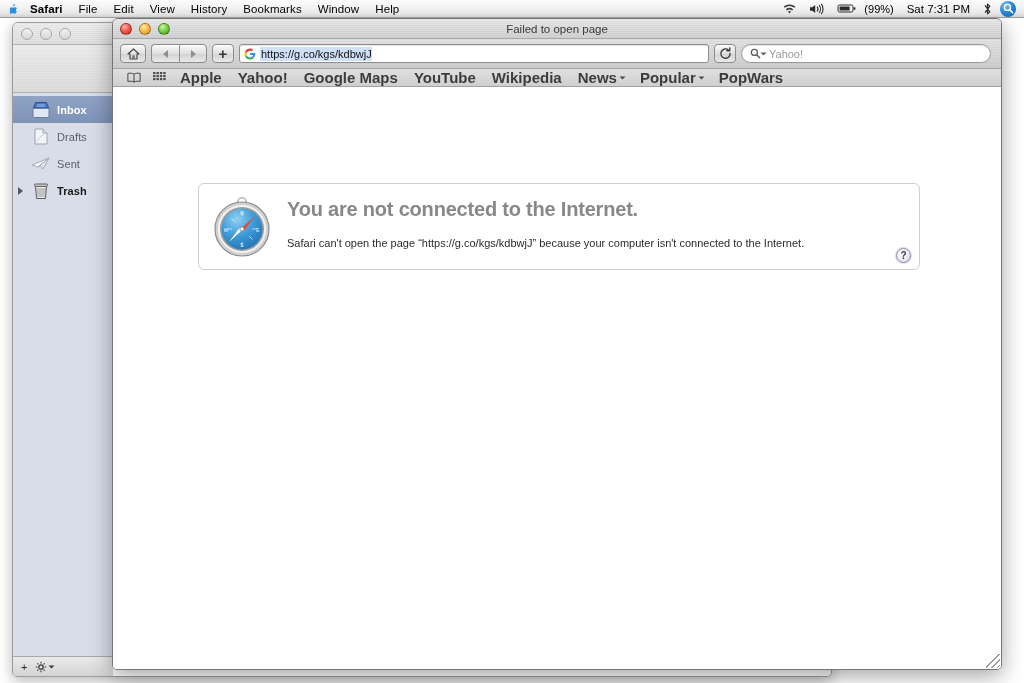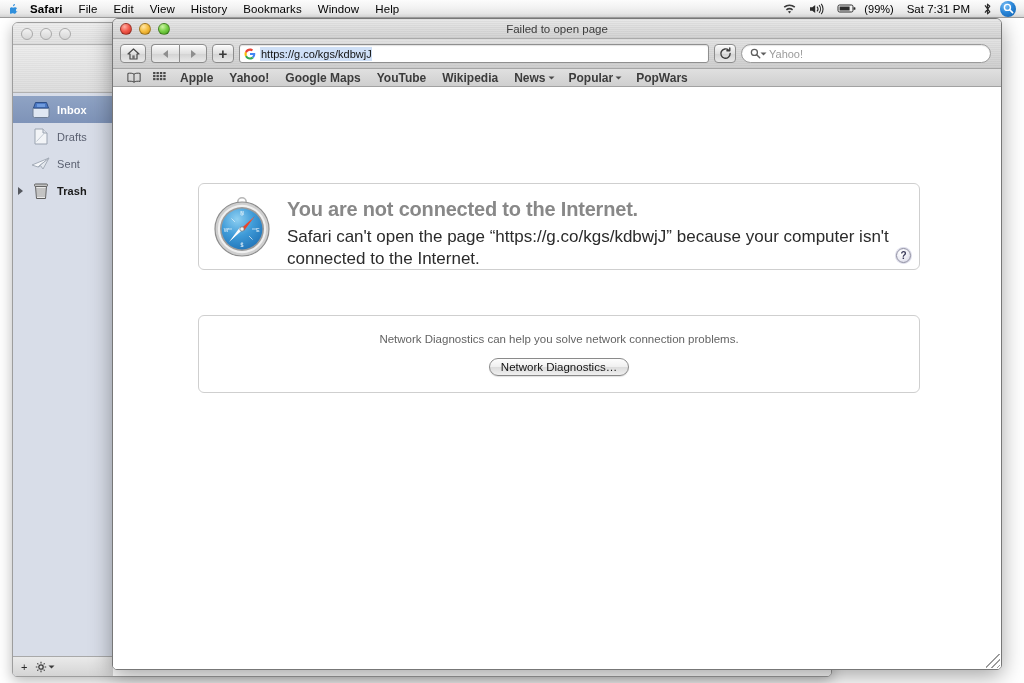--- a/index.html
+++ b/index.html
@@ -237,21 +237,21 @@
     box-shadow: 0 1px 1px rgba(0,0,0,.1) inset;
   }
   #search-placeholder { font-size: 11px; color: #9b9b9b; }
   #safari-bookmarksbar {
     height: 18px; flex: 0 0 18px;
     background: linear-gradient(to bottom, #e0e0e0 0%, #cfcfcf 100%);
     border-bottom: 1px solid #a2a2a2;
     display: flex; align-items: center; gap: 0px; padding-left: 8px;
   }
   .bm {
-    font-size: 12px; font-weight: bold; color: #3c3c3c;
+    font-size: 15px; font-weight: bold; color: #3c3c3c;
     padding: 0 8px; display: flex; align-items: center; gap: 3px;
     white-space: nowrap;
   }
   .bm .caret {
     width:0;height:0;border-left:3px solid #4a4a4a;
     border-top:3px solid transparent;border-bottom:3px solid transparent;
     transform: rotate(90deg); margin-left: 1px;
   }
   .bm-icon { padding: 0 6px; display: flex; align-items: center; }
 
@@ -271,22 +271,22 @@
     left: 85px; top: 96px; width: 722px; height: 87px;
     display: flex; align-items: flex-start;
   }
   .compass-wrap { padding: 9px 0 0 12px; flex: 0 0 auto; }
   .err-text { padding: 14px 0 0 14px; }
   #err-head {
     font-size: 20px; font-weight: bold; color: #888888;
     letter-spacing: -.2px; line-height: 1.1;
   }
   #err-sub {
-    margin-top: 6px;
-    font-size: 17px; color: #2b2b2b; line-height: 1.3;
+    margin-top: 16px;
+    font-size: 11px; color: #2b2b2b; line-height: 1.3;
   }
   #help-btn {
     position: absolute; right: 8px; bottom: 6px;
     width: 15px; height: 15px; border-radius: 50%;
     background: radial-gradient(circle at 35% 28%, #ffffff 0%, #ececf4 55%, #cfcfe0 100%);
     border: 1px solid #8c8ca0;
     display: flex; align-items: center; justify-content: center;
     font-size: 10px; font-weight: bold; color: #3a3a5a;
     box-shadow: 0 0 0 1px rgba(190,190,215,.55);
   }
@@ -580,22 +580,18 @@
             <circle cx="31" cy="36" r="2.2" fill="#f2f2f2" stroke="#6f6f6f" stroke-width=".7"></circle>
           </svg>
         </div>
         <div class="err-text">
           <div id="err-head">You are not connected to the Internet.</div>
           <div id="err-sub">Safari can't open the page “https://g.co/kgs/kdbwjJ” because your computer isn't connected to the Internet.</div>
         </div>
         <div id="help-btn">?</div>
       </div>
 
-      <div class="err-panel" id="panel-diag">
-        <div id="diag-text">Network Diagnostics can help you solve network connection problems.</div>
-        <div id="diag-btn">Network Diagnostics…</div>
-      </div>
     </div>
 
     <div id="safari-resize"></div>
   </div>
 
 </div>
 
 </body></html>

